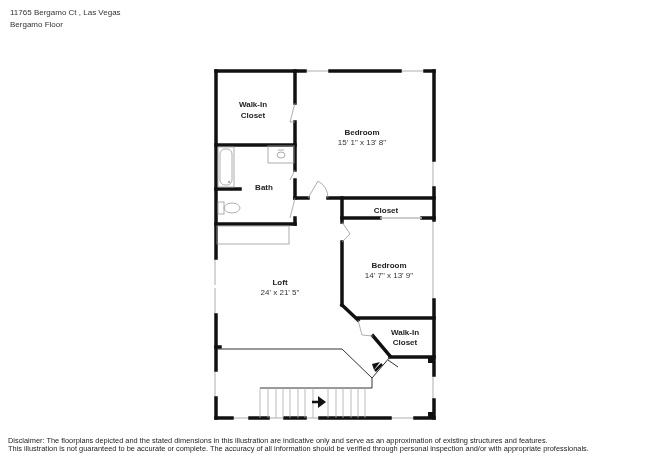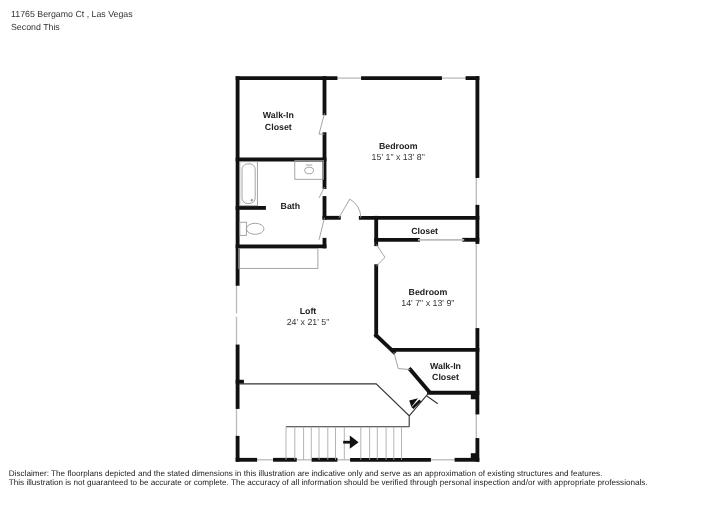--- a/index.html
+++ b/index.html
@@ -1,31 +1,31 @@
 <!DOCTYPE html>
 <html><head>
 <meta charset="utf-8">
 <style>
   html, body { margin:0; padding:0; background:#ffffff; }
   body { width:650px; height:460px; position:relative; overflow:hidden; font-family:"Liberation Sans", sans-serif; color:#222; }
   .hdr { position:absolute; left:10px; font-size:8px; color:#333; }
   .hdr.addr { top:8px;text-align:right; }
   .hdr.floor { top:20px; }
-  .disc { position:absolute; left:8px; font-size:7.4px; color:#222; white-space:nowrap; }
+  .disc { position:absolute; left:8px; font-size:7.4px; color:#222; white-space:nowrap;margin-top:10px; }
   .disc.l1 { top:426px; }
   .disc.l2 { top:434px; }
   svg { position:absolute; left:0; top:0; }
   .lbl { font-family:"Liberation Sans", sans-serif; font-size:8px; font-weight:bold; fill:#222; text-anchor:middle; }
   .dim { font-family:"Liberation Sans", sans-serif; font-size:8px; fill:#333; text-anchor:middle; }
 </style>
 </head>
 <body>
 
 <div class="hdr addr">11765 Bergamo Ct , Las Vegas</div>
-<div class="hdr floor">Second This</div>
+<div class="hdr floor">Bergamo Floor</div>
 
 <svg width="650" height="460" viewBox="0 0 650 460">
 
   <g stroke="#bbb" stroke-width="1.2" fill="none">
     <line x1="305" y1="71" x2="330" y2="71"></line>
     <line x1="400" y1="71" x2="425" y2="71"></line>
     <line x1="433" y1="160" x2="433" y2="188"></line>
     <line x1="433" y1="220" x2="433" y2="300"></line>
     <line x1="215" y1="258" x2="215" y2="285"></line>
     <line x1="215" y1="288" x2="215" y2="315"></line>

